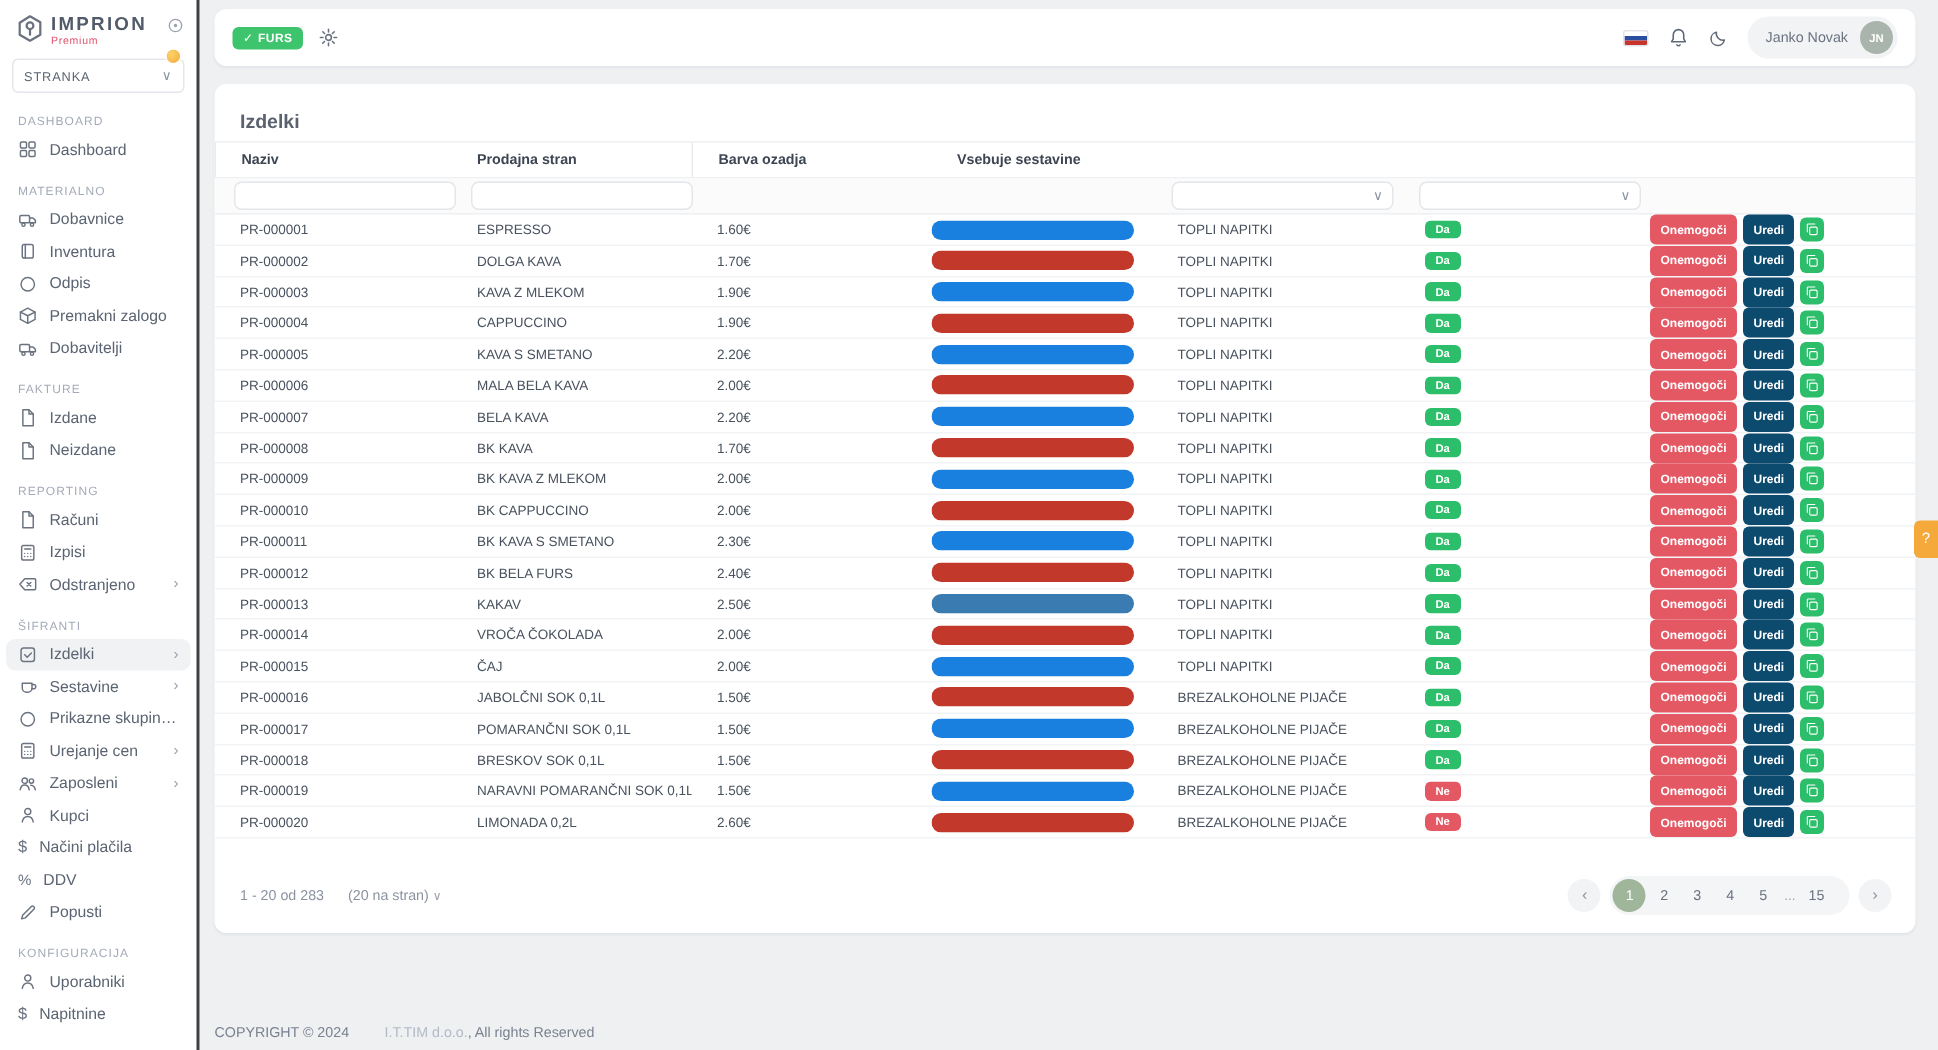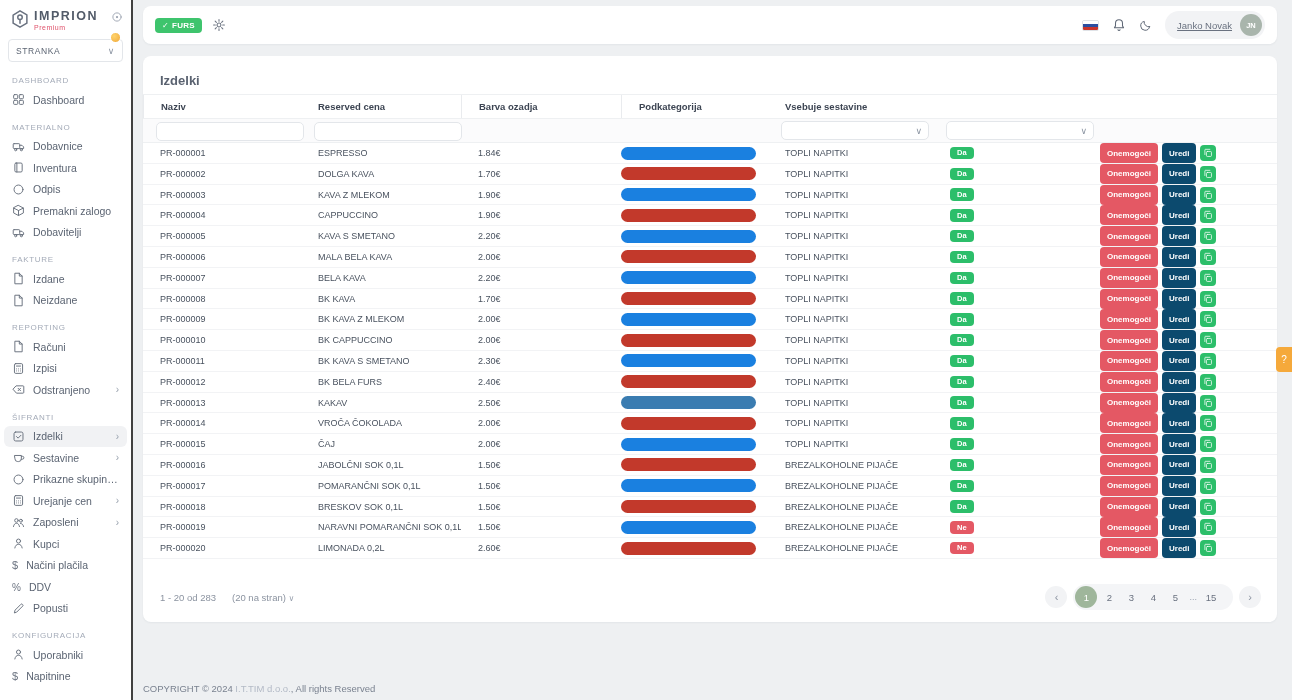--- a/index.html
+++ b/index.html
@@ -65,21 +65,21 @@
   }
   .gear-btn { margin-left: 10px; color: #6b7380; cursor: pointer; }
   .topbar-right { margin-left: auto; display: flex; align-items: center; gap: 13px; }
   .flag { width: 17px; height: 11px; border-radius: 2px; overflow: hidden; border: 1px solid #e0e3e7; cursor: pointer; }
   .flag div { height: 33.4%; }
   .icon-btn { color: #5f6876; cursor: pointer; }
   .user-pill {
     background: #f2f3f5; border-radius: 15px; height: 28px; display: flex; align-items: center;
     padding: 0 3px 0 12px; gap: 8px; cursor: pointer;
   }
-  .user-name { font-size: 9.5px; color: #6a7280; text-decoration: underline; }
+  .user-name { font-size: 9.5px; color: #6a7280; }
   .avatar {
     width: 22px; height: 22px; border-radius: 50%; background: #a9b5ac; color: #fff;
     font-size: 7.5px; font-weight: bold; display: flex; align-items: center; justify-content: center;
   }
 
   .card {
     margin-top: 12px; background: #fff; border-radius: 8px; height: 566px;
     box-shadow: 0 1px 2px rgba(20,30,50,.05); display: flex; flex-direction: column;
     overflow: hidden;
   }
@@ -160,21 +160,21 @@
     min-width: 20px; height: 22px; border: none; background: transparent; color: #6a7280;
     font-size: 9.5px; font-family: inherit; display: flex; align-items: center; justify-content: center; cursor: pointer;
   }
   .pg-num.active {
     background: #9fb69b; color: #fff; border-radius: 50%; width: 22px; min-width: 22px; cursor: default;
   }
   .pg-ellipsis { color: #9aa2af; font-size: 9px; padding: 0 2px; }
 
   
   .footer { position: absolute; left: 143px; bottom: 6px; font-size: 9.5px; color: #7a8290; }
-  .footer .company { color: #b3bac6; }
+  .footer .company { color: #b3bac6; margin-left: 21px; }
   .help-tab {
     position: absolute; right: 0; top: 347px; width: 16px; height: 25px; background: #f5a93b;
     border-radius: 4px 0 0 4px; color: #fff; font-size: 10px; display: flex; align-items: center;
     justify-content: center; cursor: pointer; z-index: 6;
   }
 </style>
 </head>
 <body>
 
 <aside class="sidebar">
@@ -444,23 +444,22 @@
     </span>
   </header>
 
   <section class="card">
     <h1 class="card-title">Izdelki</h1>
 
 
     <div class="tbl">
       <div class="tbl-grid tbl-head" id="table-head">
           <div class="th sep">Naziv</div>
-          <div class="th">Reserved cena</div>
+          <div class="th">Prodajna stran</div>
           <div class="th sep">Barva ozadja</div>
-          <div class="th sep">Podkategorija</div>
           <div class="th">Vsebuje sestavine</div>
         </div>
       <div class="tbl-grid tbl-filter" id="table-filter">
           <div class="f-cell"><input class="f-input" value="" style=""></div>
           <div class="f-cell"><input class="f-input" value="" style=""></div>
           <div class="f-cell"></div>
           <div class="f-cell"></div>
           <div class="f-cell">
             <span class="f-select">
               <span>∨</span>
@@ -470,21 +469,21 @@
             <span class="f-select">
               <span>∨</span>
             </span>
           </div>
           <div class="f-cell"></div>
         </div>
       <div id="table-body">
           <div class="tbl-grid row">
             <div class="cell">PR-000001</div>
             <div class="cell">ESPRESSO</div>
-            <div class="cell">1.84€</div>
+            <div class="cell">1.60€</div>
             <div class="cell" style="padding-left:0">
               <span class="color-bar" style="display:block;background:#1a80e0"></span>
             </div>
             <div class="cell">TOPLI NAPITKI</div>
             <div class="cell"><span class="badge da">Da</span></div>
             <div class="actions">
               <button class="act-btn act-disable">Onemogoči</button>
               <button class="act-btn act-edit">Uredi</button>
               <button class="act-copy">
                 <span>

